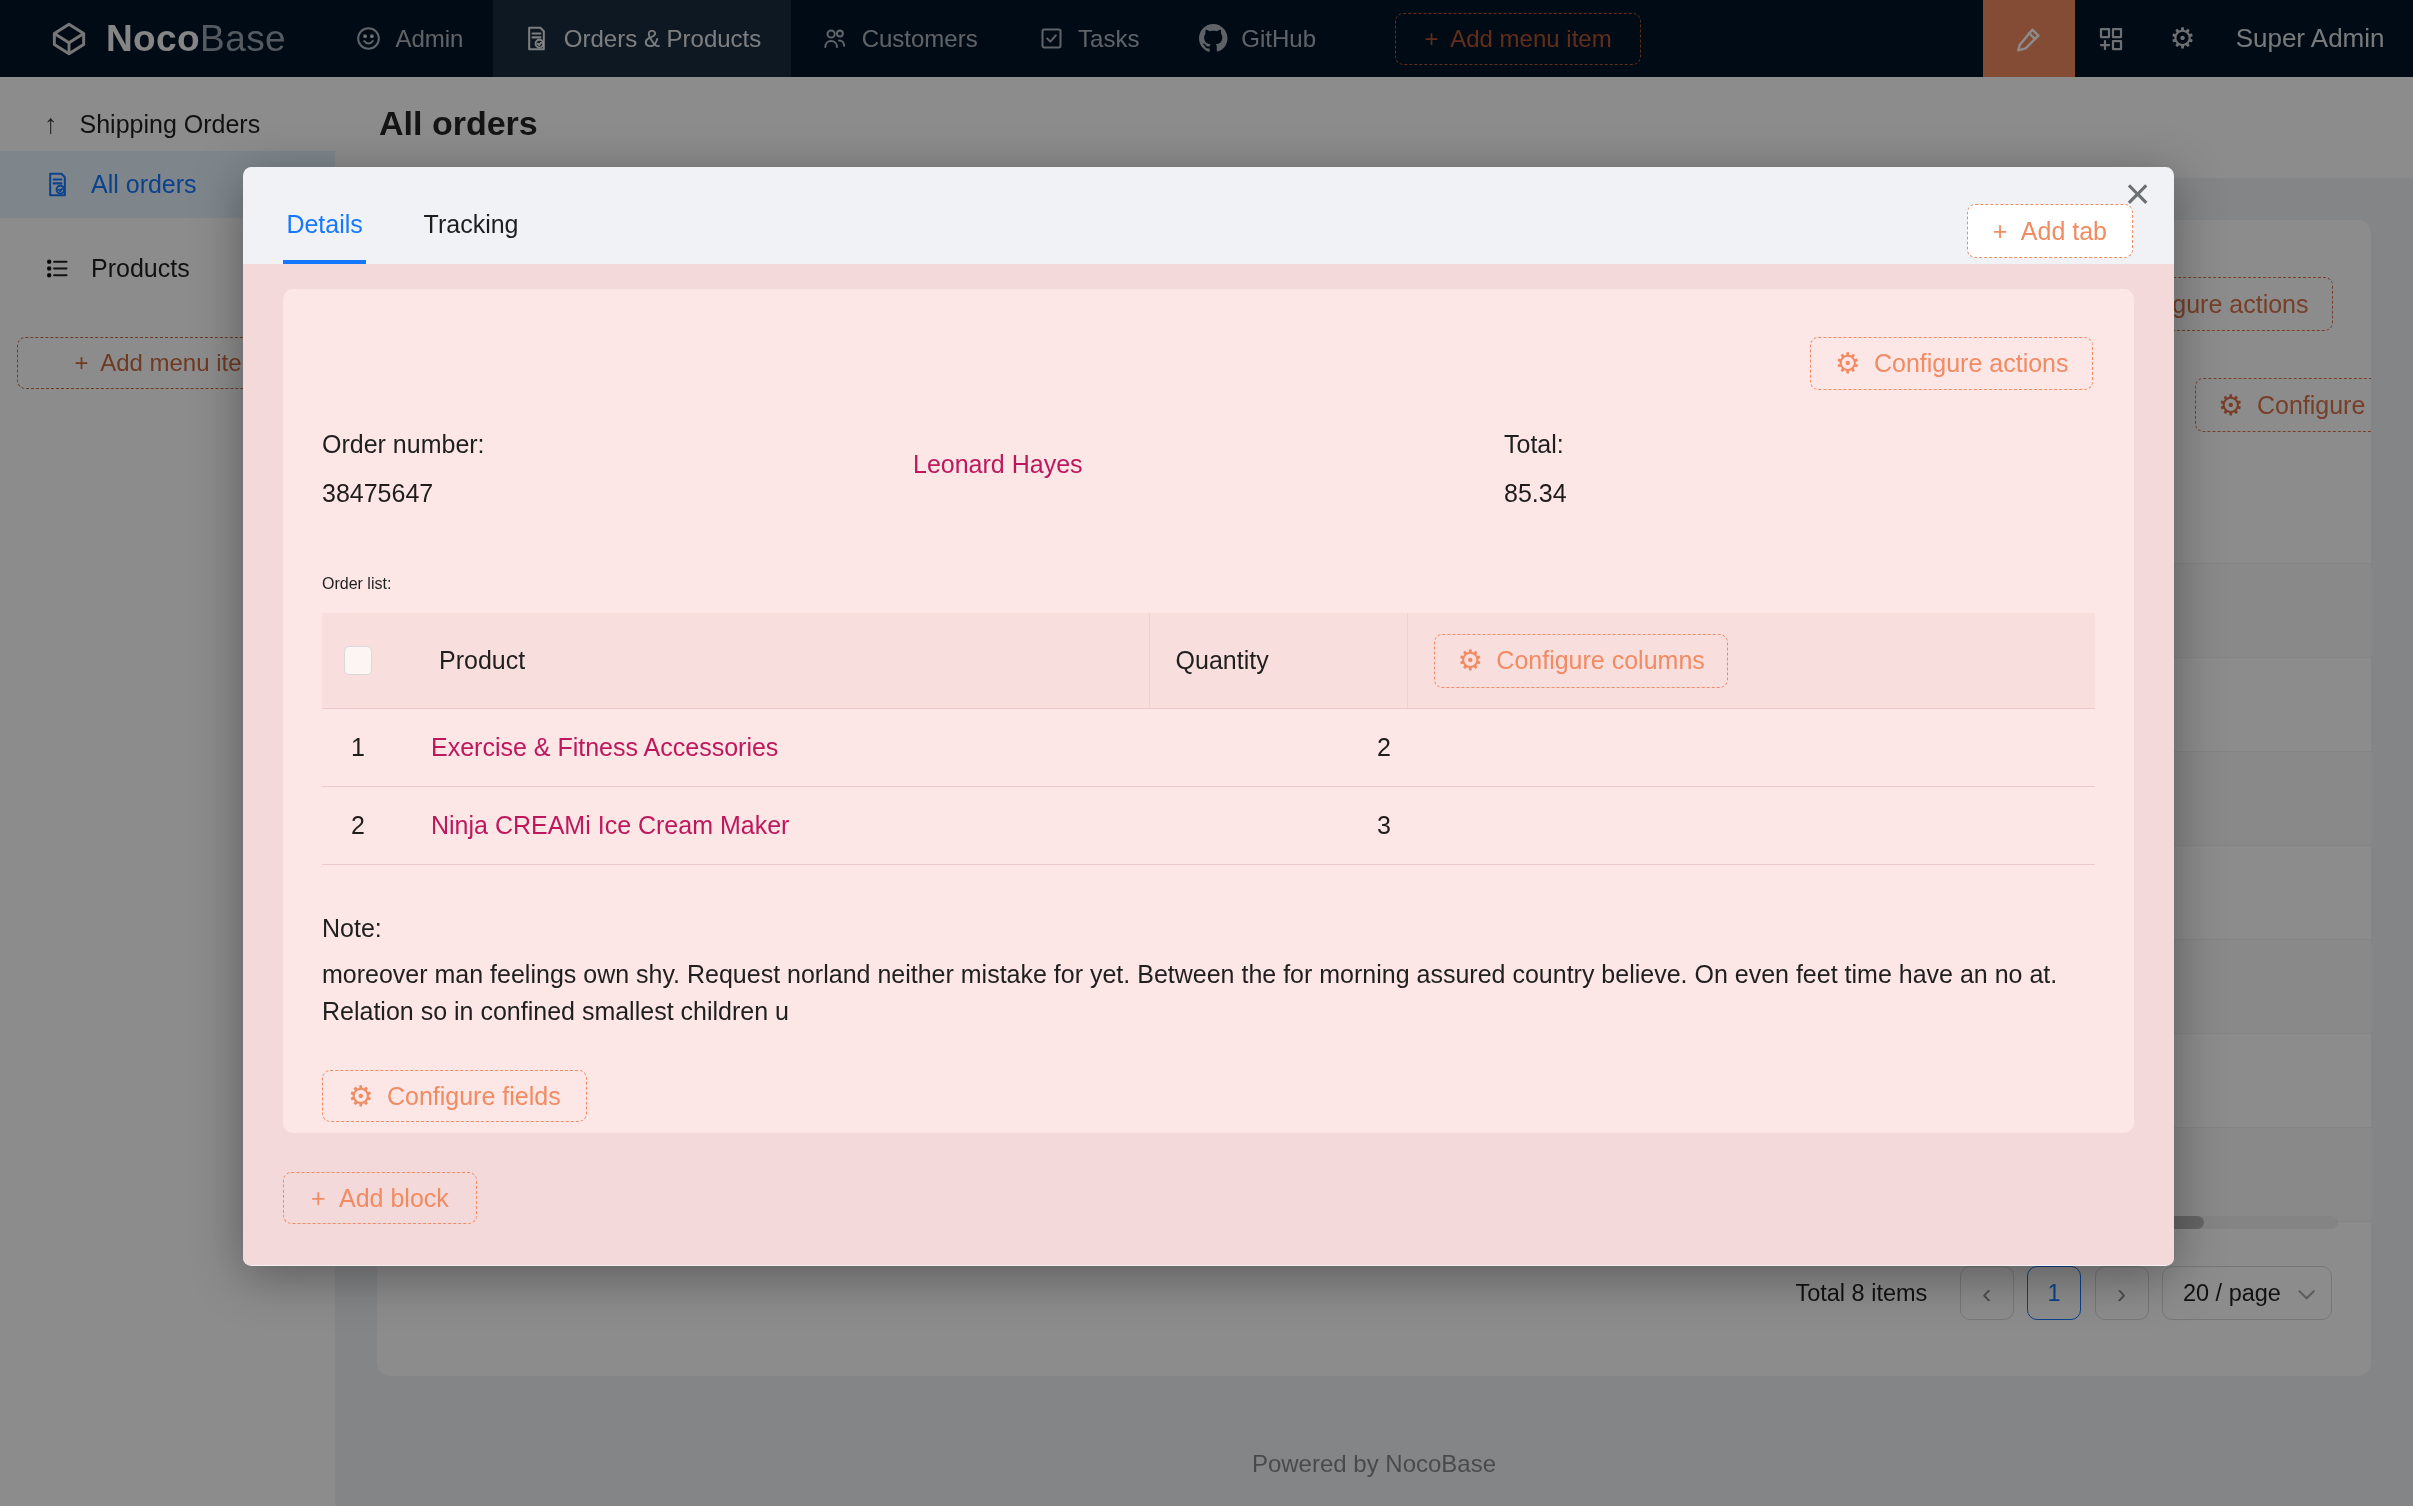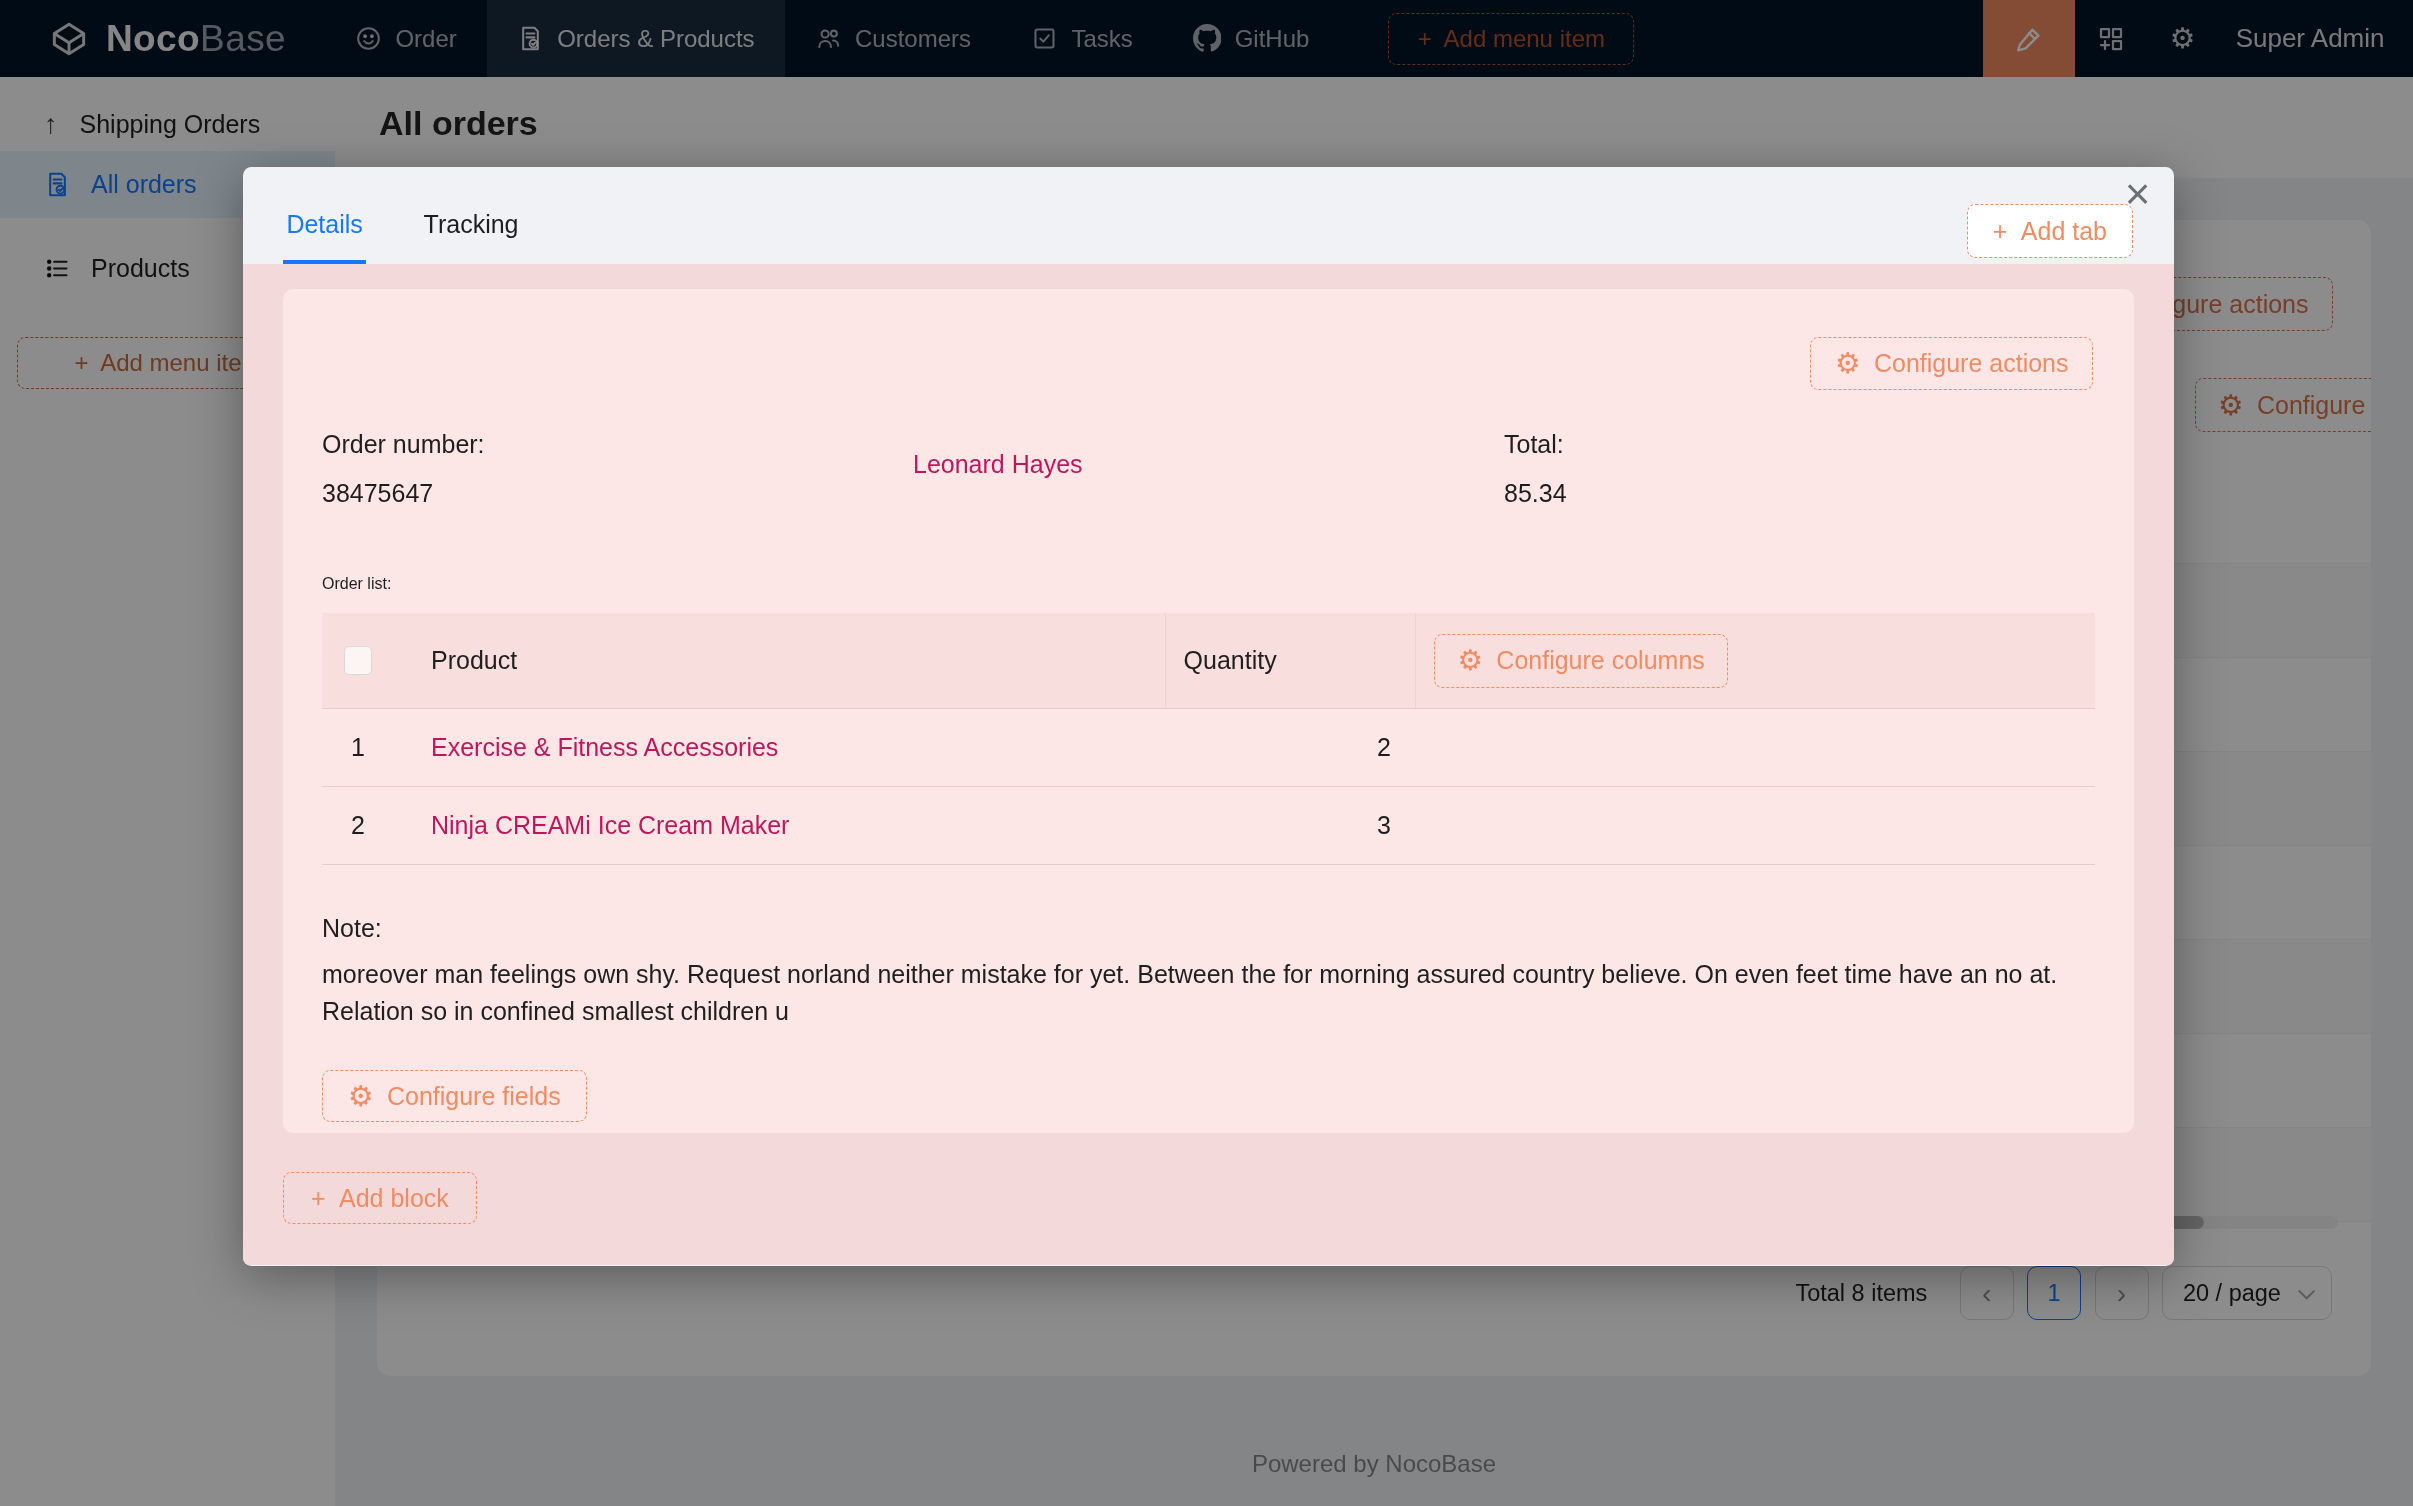--- a/index.html
+++ b/index.html
@@ -74,21 +74,21 @@
   .modal-body{position:absolute;left:0;top:97px;width:1931px;height:1001px;background:#f3d9da;padding:25px 40px 0 40px;}
   .block{position:relative;background:#fce6e6;border-radius:10px;padding:0 39px;height:844px;}
   .cfg-actions{position:absolute;top:48px;right:41px;height:53px;display:flex;align-items:center;gap:13.4px;padding:0 23.5px;
     border:1.7px dashed #f18b62;border-radius:8.4px;color:#f18b62;font-size:25px;cursor:pointer;}
   .fields{display:grid;grid-template-columns:1fr 1fr 1fr;padding-top:141px;}
   .field-label{font-size:25px;color:#1f1f1f;}
   .field-value{font-size:25px;color:rgba(0,0,0,0.88);margin-top:20px;}
   .link{color:#be185d;cursor:pointer;}
   .orderlist-label{font-size:16px;color:#1f1f1f;margin-top:67px;}
   .table{margin-top:20px;}
-  .thead{display:flex;align-items:center;height:96px;background:#f9dede;border-bottom:1.7px solid #eccaca;}
+  .thead{display:flex;align-items:center;height:96px;background:#f9dede;border-bottom:1.7px solid #eccaca;gap:8px;}
   .th-check{width:72px;display:flex;justify-content:center;}
   .checkbox{width:28.5px;height:28.5px;border:1.7px solid #d9d9d9;border-radius:5px;background:rgba(255,255,255,0.65);cursor:pointer;}
   .th-product{flex:1;font-size:25px;color:#1f1f1f;padding-left:37px;border-right:1.7px solid #eed3d3;align-self:stretch;display:flex;align-items:center;}
   .th-qty{width:250px;font-size:25px;color:#1f1f1f;padding-left:17.6px;border-right:1.7px solid #eed3d3;align-self:stretch;display:flex;align-items:center;}
   .th-actions{width:679px;display:flex;align-items:center;padding-left:18.4px;}
   .cfg-columns{height:54px;display:flex;align-items:center;gap:13.4px;padding:0 22px;border:1.7px dashed #f18b62;border-radius:8.4px;
     color:#f18b62;font-size:25px;cursor:pointer;}
   .trow{display:flex;align-items:center;height:78px;border-bottom:1.7px solid #eccaca;font-size:25px;color:rgba(0,0,0,0.88);}
   .td-idx{width:72px;text-align:center;}
   .td-product{flex:1;padding-left:37px;}
@@ -119,21 +119,21 @@
       <div class="brand-text"><span class="brand-bold">Noco</span><span class="brand-light">Base</span></div>
     </div>
     <div class="nav-items">
       <div class="nav-item">
         <svg class="icn" width="27" height="27" viewBox="0 0 24 24">
           <circle cx="12" cy="12" r="9.2"></circle>
             <circle cx="9" cy="10" r="0.9" fill="currentColor"></circle>
             <circle cx="15" cy="10" r="0.9" fill="currentColor"></circle>
             <path d="M8.2 14.2c1 1.5 2.4 2.3 3.8 2.3s2.8-.8 3.8-2.3"></path>
         </svg>
-        <span>Order</span>
+        <span>Admin</span>
       </div>
       <div class="nav-item active">
         <svg class="icn" width="27" height="27" viewBox="0 0 24 24">
           <path d="M5.5 2.5h10l3 3v16h-13z"></path>
             <path d="M8.5 7.5h7M8.5 11h7"></path>
             <circle cx="14.6" cy="16.6" r="3.4"></circle>
             <path d="M13.2 16.7l1.1 1.1 1.8-2"></path>
         </svg>
         <span>Orders &amp; Products</span>
       </div>

